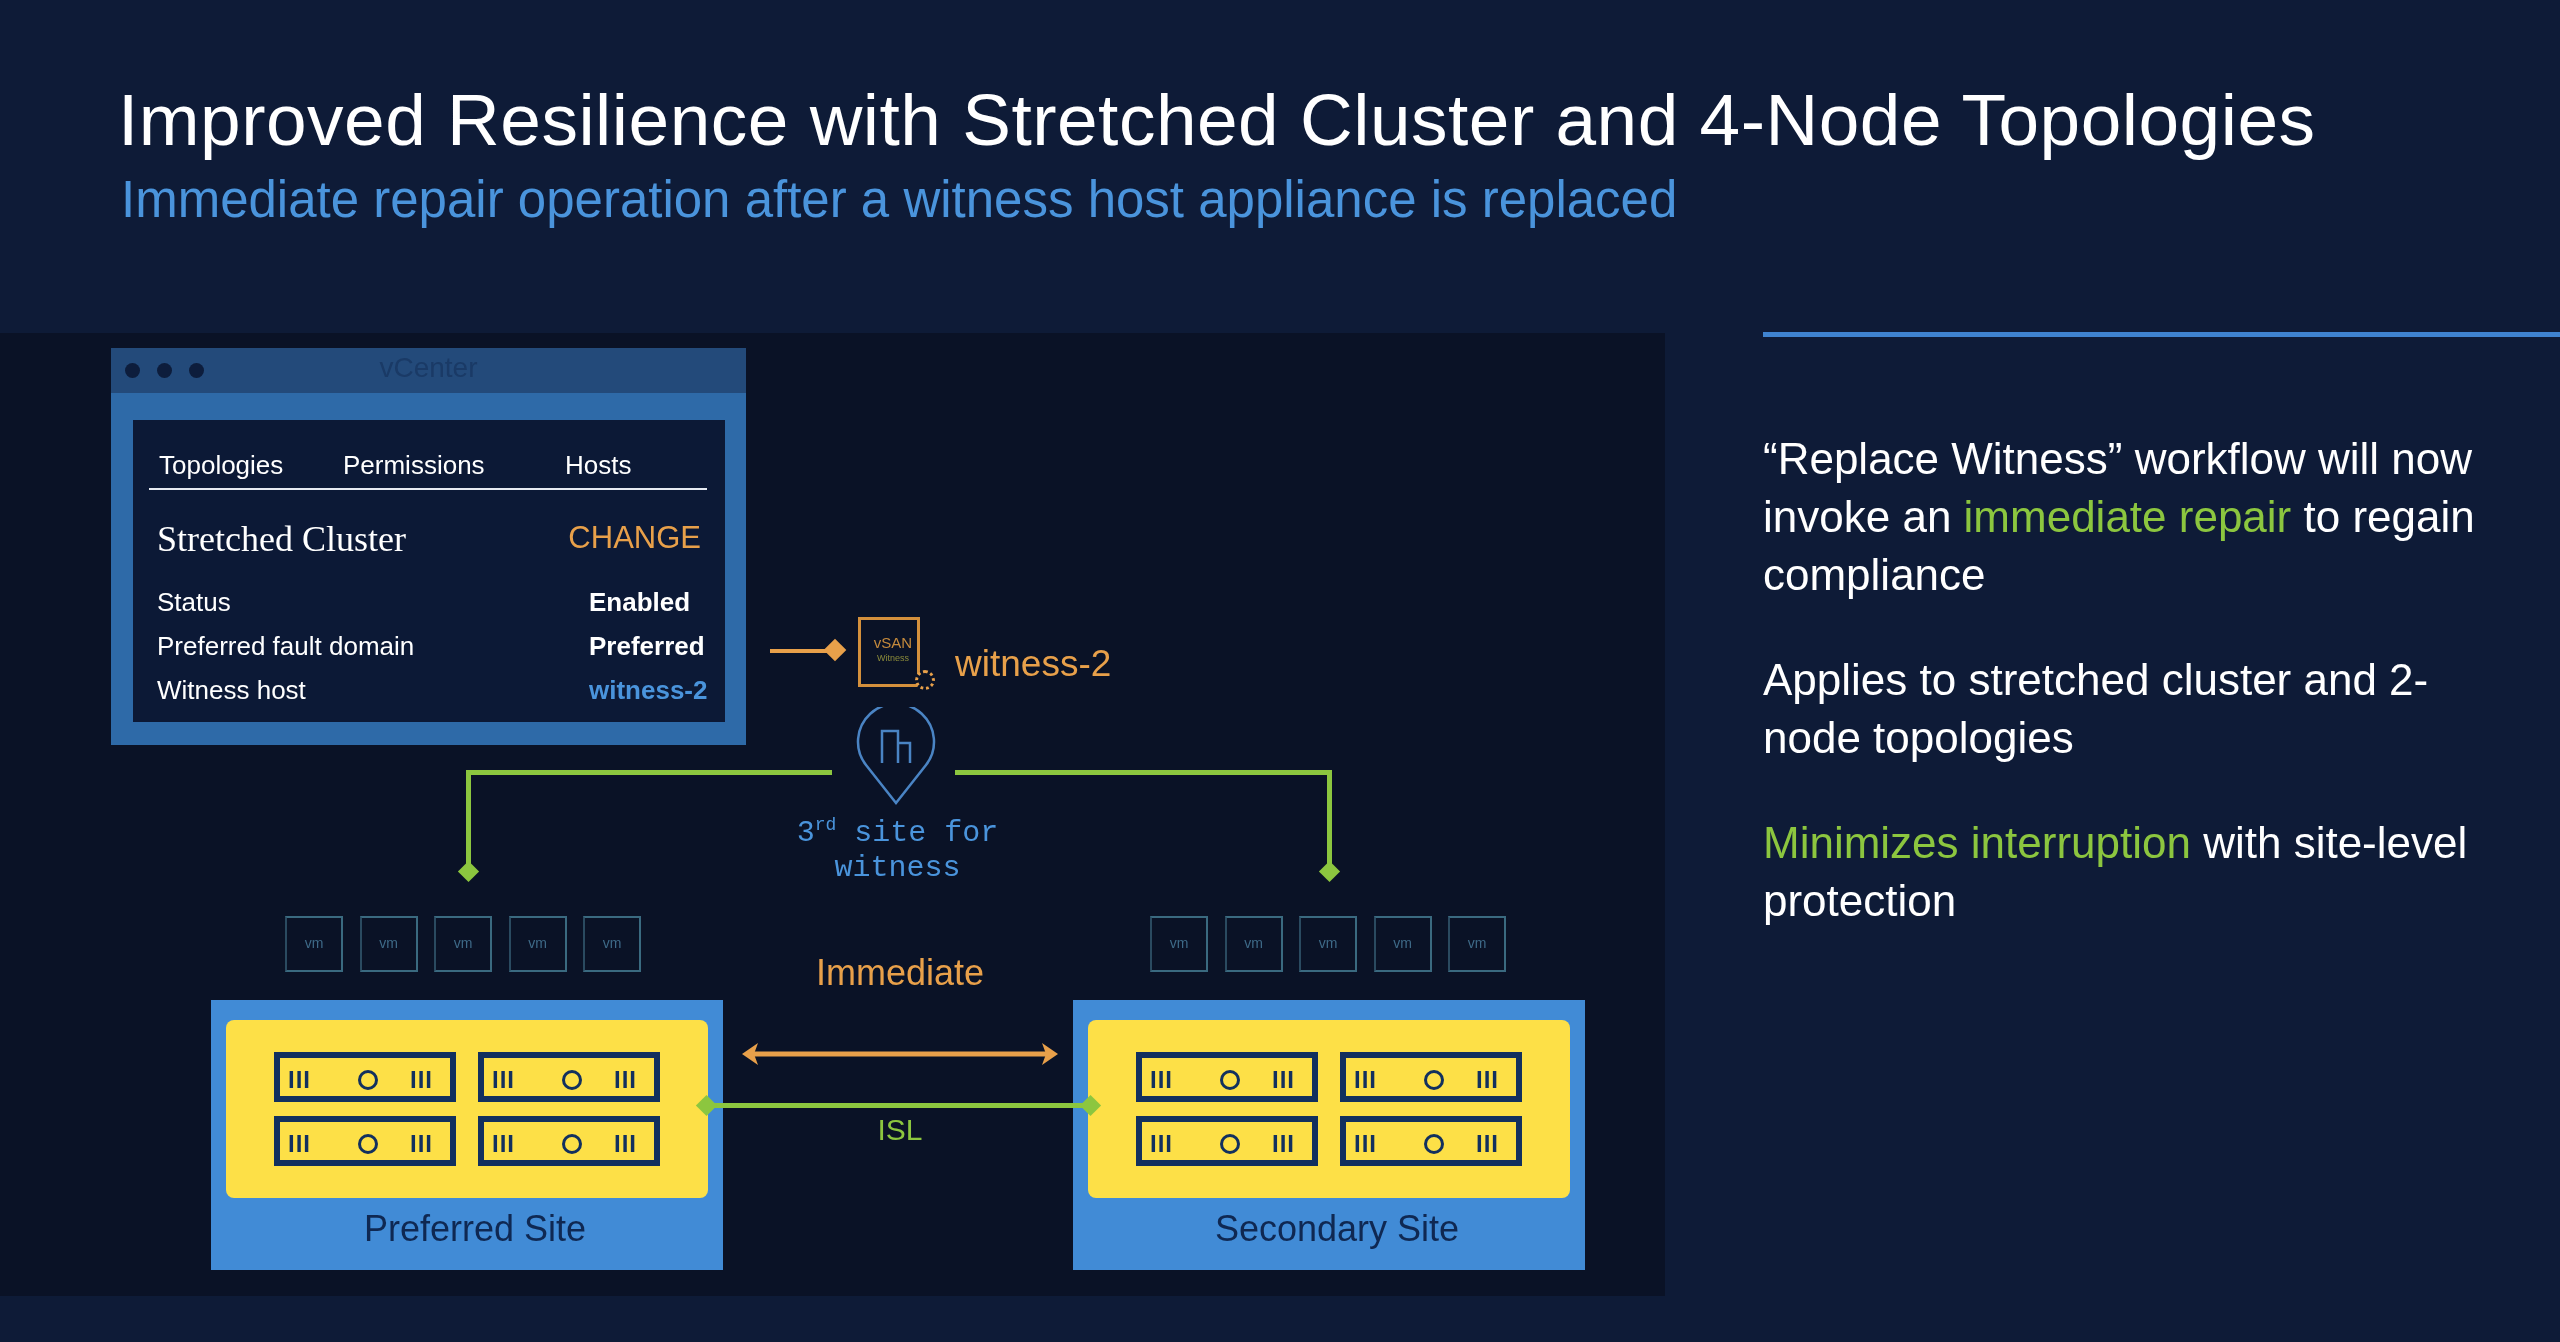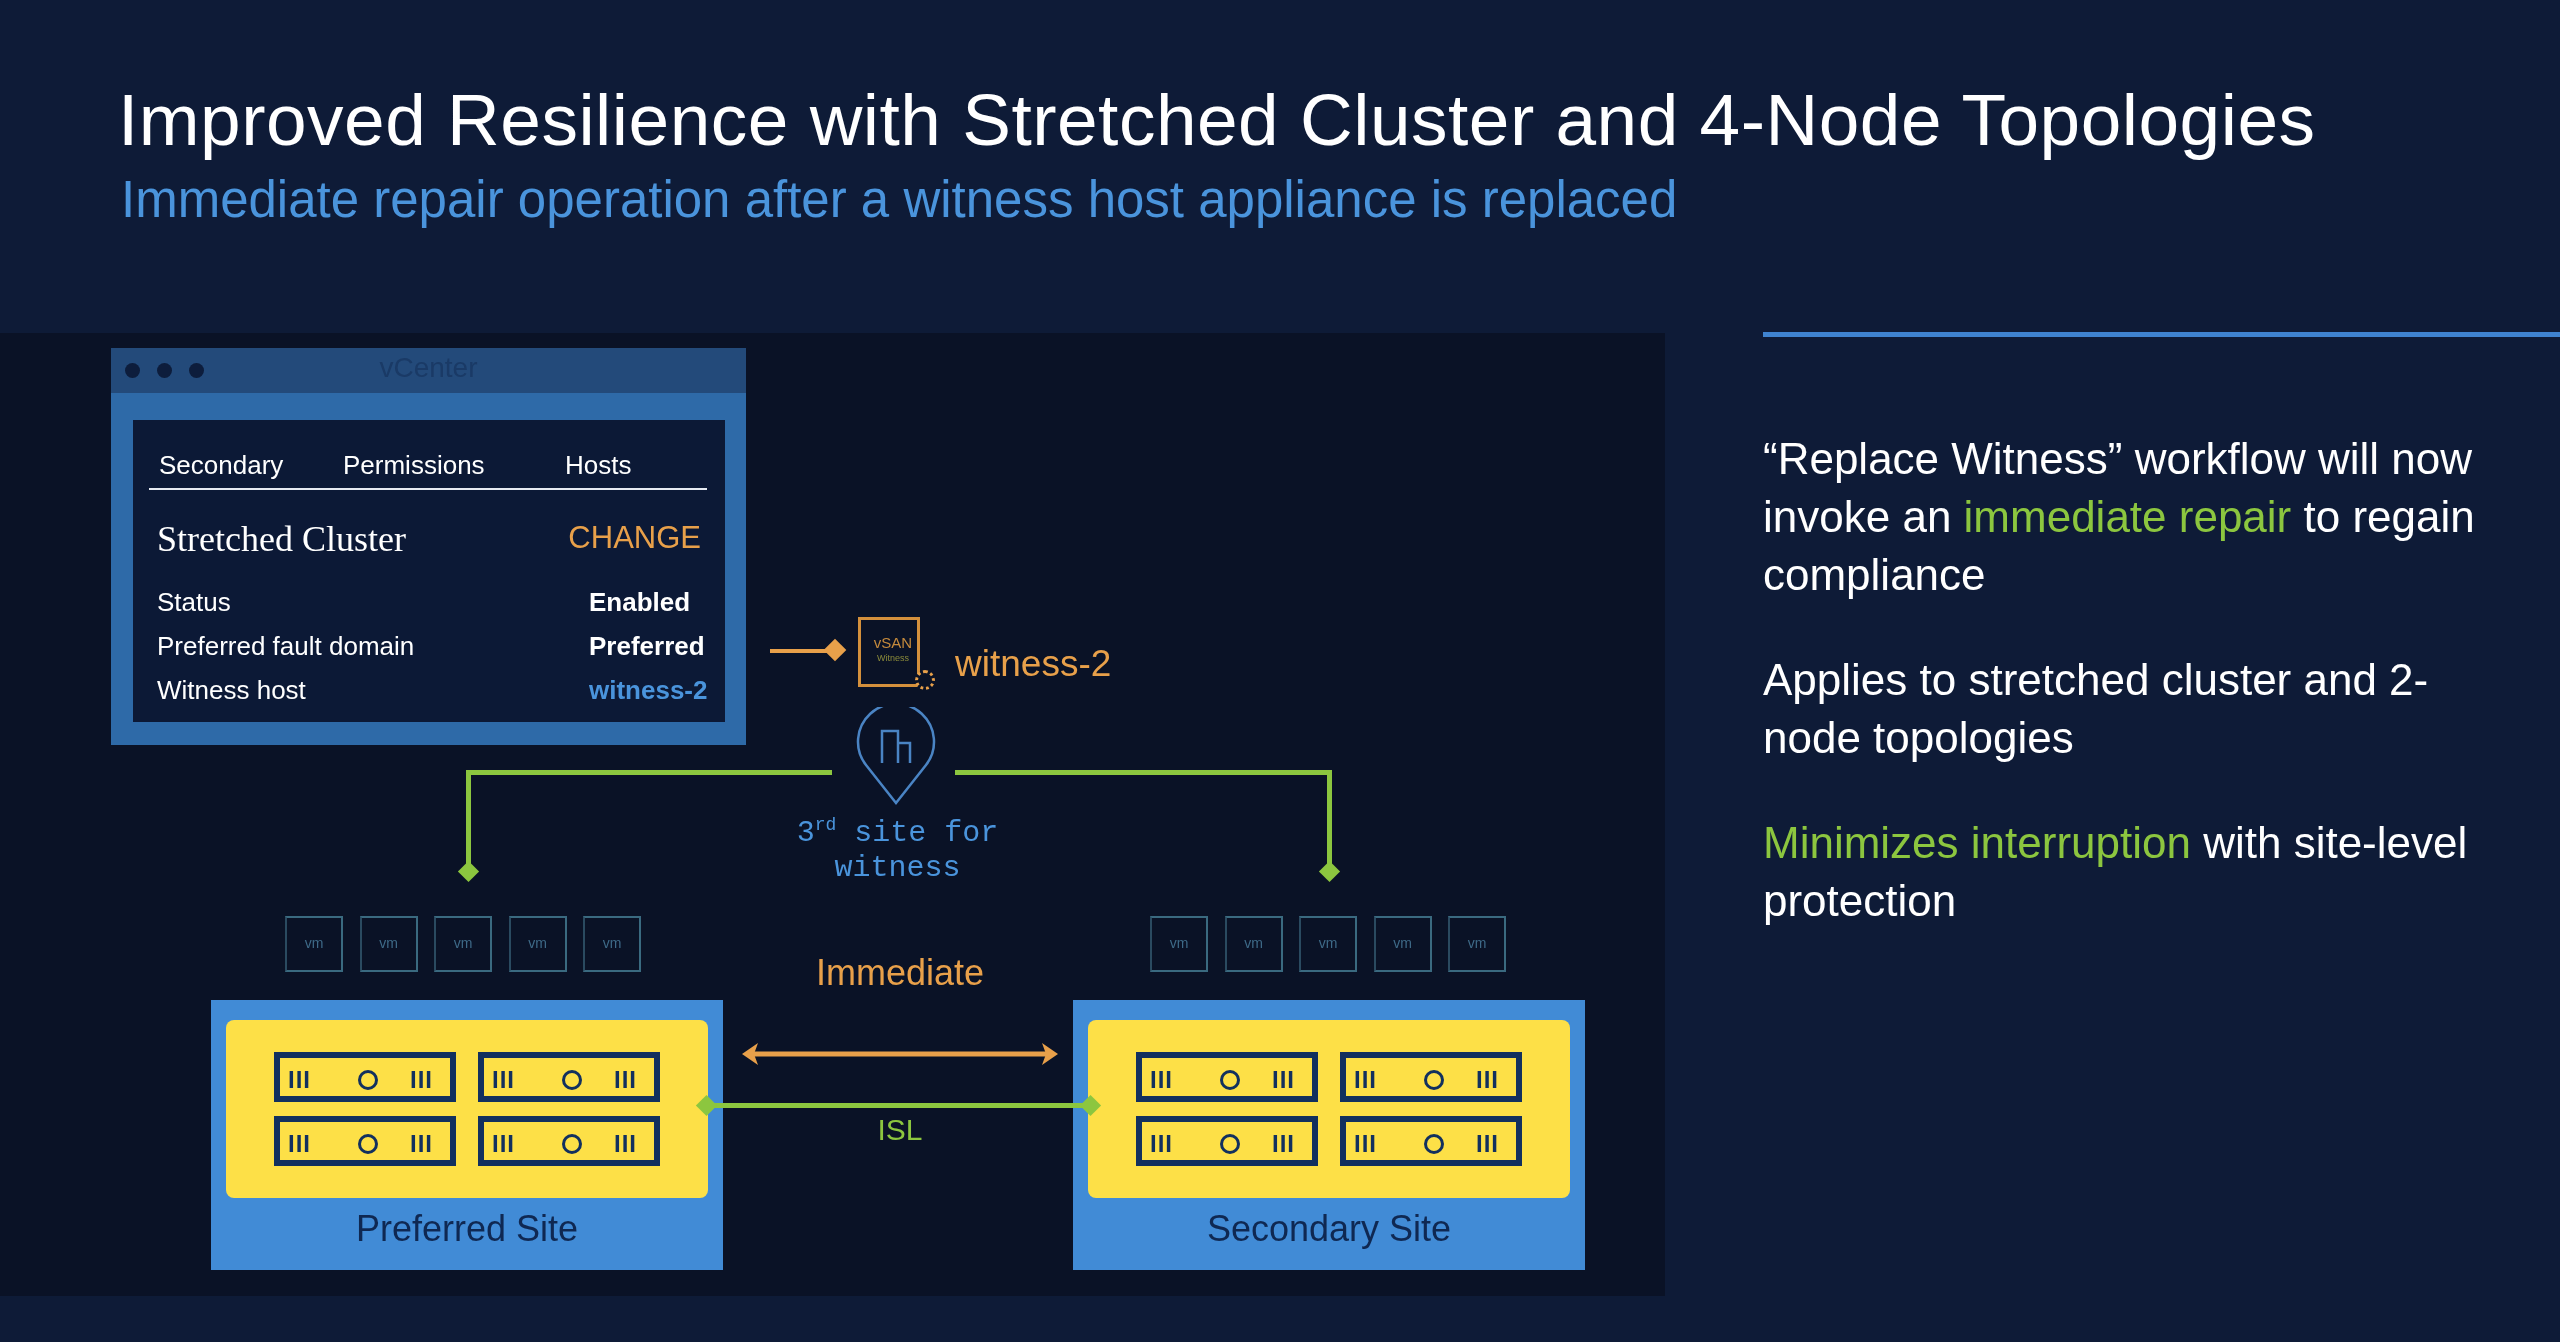--- a/index.html
+++ b/index.html
@@ -36,21 +36,21 @@
   .g{background:#8cc63f;}
   .gd{width:15px;height:15px;background:#8cc63f;transform:rotate(45deg);}
   
   .vm{width:58px;height:56px;border:2px solid #3a6a80;border-left-color:#2a4a60;box-sizing:border-box;font-size:14px;color:#3e6a88;text-align:center;line-height:50px;}
   
   .site{top:1000px;width:512px;height:270px;background:#418bd6;}
   .site-inner{left:15px;top:20px;width:482px;height:178px;background:#fde047;border-radius:8px;}
   .srv{width:182px;height:50px;border:6px solid #12305e;box-sizing:border-box;}
   .srv .bars{top:8px;font-size:24px;font-weight:bold;color:#12305e;letter-spacing:1px;}
   .srv .led{top:12px;left:78px;width:14px;height:14px;border:3px solid #12305e;border-radius:50%;}
-  .site-label{left:0;width:512px;top:208px;text-align:center;font-size:36px;color:#0f2852;}
+  .site-label{left:8px;width:512px;top:208px;text-align:center;font-size:36px;color:#0f2852;}
   #resync{left:725px;top:953px;width:350px;text-align:center;font-size:36px;line-height:40px;color:#e8a04a;}
   #isl{left:860px;top:1113px;width:80px;text-align:center;font-size:30px;color:#8cc63f;}
   
   #divider{left:1763px;top:332px;width:797px;height:5px;background:#3f83d0;}
   .rp{left:1763px;font-size:44px;line-height:58px;color:#ffffff;width:760px;}
   .hl{color:#8cc63f;}
 </style>
 </head>
 <body>
 
@@ -60,21 +60,21 @@
 <div id="panel" class="abs"></div>
 
 <div id="vc" class="abs">
   <div id="vc-bar" class="abs">
     <div class="abs dot" style="left:14px"></div>
     <div class="abs dot" style="left:46px"></div>
     <div class="abs dot" style="left:78px"></div>
     <div id="vc-title" class="abs">vCenter</div>
   </div>
   <div id="vc-inner" class="abs">
-    <div class="abs tab" style="left:26px">Secondary</div>
+    <div class="abs tab" style="left:26px">Topologies</div>
     <div class="abs tab" style="left:210px">Permissions</div>
     <div class="abs tab" style="left:432px">Hosts</div>
     <div id="vc-rule" class="abs"></div>
     <div id="vc-heading" class="abs">Stretched Cluster</div>
     <div id="vc-change" class="abs">CHANGE</div>
     <div class="abs row-l" style="top:167px">Status</div>
     <div class="abs row-v" style="top:167px">Enabled</div>
     <div class="abs row-l" style="top:211px">Preferred fault domain</div>
     <div class="abs row-v" style="top:211px">Preferred</div>
     <div class="abs row-l" style="top:255px">Witness host</div>

